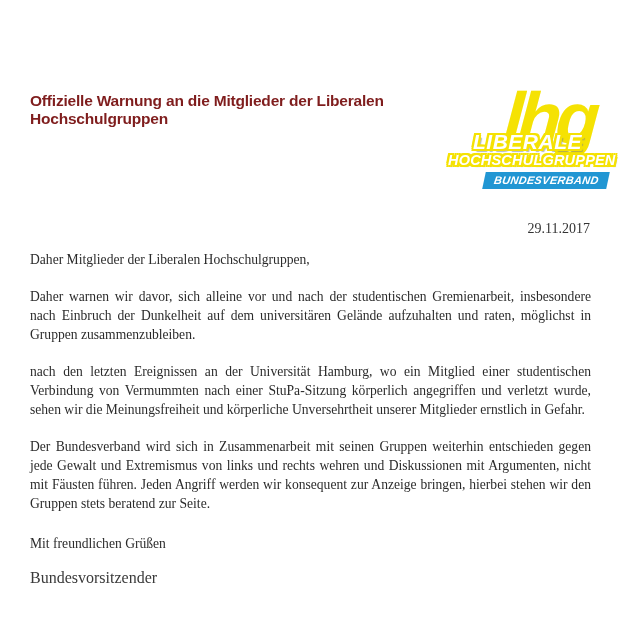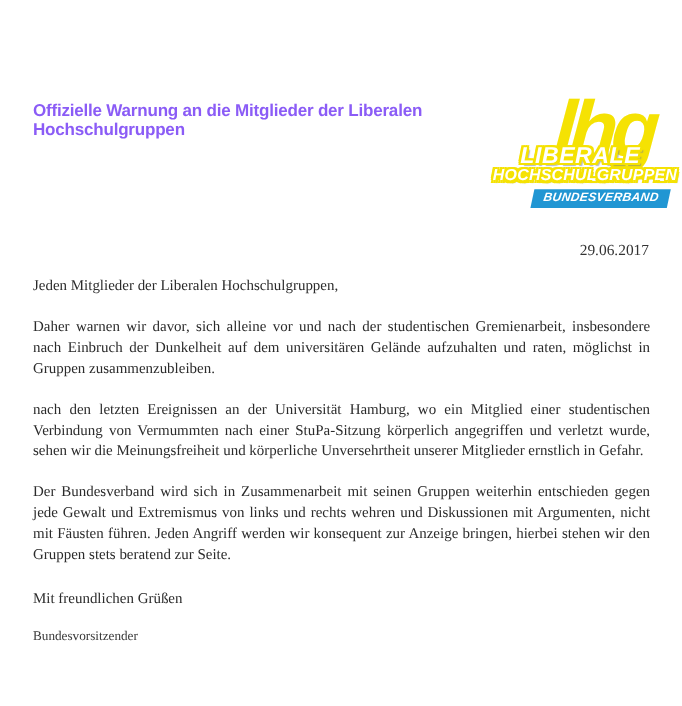--- a/index.html
+++ b/index.html
@@ -25,21 +25,21 @@
   .doc-title {
     position: absolute;
     left: 30px;
     top: 82px;
     width: 410px;
     font-family: "Liberation Sans", sans-serif;
     font-weight: 700;
     font-size: 15.5px;
     line-height: 18px;
     letter-spacing: -0.2px;
-    color: #8b5cf6;
+    color: #7f1d1d;
   }
 
   
   .logo {
     position: absolute;
     top: 90px;
     right: 12px;
     width: 160px;
     text-align: right;
     font-family: "Liberation Sans", sans-serif;
@@ -137,45 +137,45 @@
     margin-bottom: 17px !important;
     text-align: center;
   }
   .sig-name {
     font-weight: 700;
     font-size: 14px;
     line-height: 17px;
     color: #262626;
   }
   .sig-role {
-    font-size: 12px;
+    font-size: 16px;
     line-height: 16px;
     color: #3a3a3a;
   }
 </style>
 </head>
 <body>
 
 <div class="page">
 
   <h1 class="doc-title">Offizielle Warnung an die Mitglieder der Liberalen Hochschulgruppen</h1>
 
   <div class="logo">
     <div class="logo-wordmark">lhg</div>
     <div class="logo-line1">LIBERALE</div>
     <div class="logo-line2">HOCHSCHULGRUPPEN</div>
     <div class="logo-banner">
       <span>BUNDESVERBAND</span>
     </div>
   </div>
 
-  <div class="doc-date">29.06.2017</div>
+  <div class="doc-date">29.11.2017</div>
 
   <div class="letter-body">
-    <p class="salutation">Jeden Mitglieder der Liberalen Hochschulgruppen,</p>
+    <p class="salutation">Daher Mitglieder der Liberalen Hochschulgruppen,</p>
 
     <p>Daher warnen wir davor, sich alleine vor und nach der studentischen Gremienarbeit, insbesondere nach Einbruch der Dunkelheit auf dem universitären Gelände aufzuhalten und raten, möglichst in Gruppen zusammenzubleiben.</p>
 
     <p>nach den letzten Ereignissen an der Universität Hamburg, wo ein Mitglied einer studentischen Verbindung von Vermummten nach einer StuPa-Sitzung körperlich angegriffen und verletzt wurde, sehen wir die Meinungsfreiheit und körperliche Unversehrtheit unserer Mitglieder ernstlich in Gefahr.</p>
 
     <p>Der Bundesverband wird sich in Zusammenarbeit mit seinen Gruppen weiterhin entschieden gegen jede Gewalt und Extremismus von links und rechts wehren und Diskussionen mit Argumenten, nicht mit Fäusten führen. Jeden Angriff werden wir konsequent zur Anzeige bringen, hierbei stehen wir den Gruppen stets beratend zur Seite.</p>
 
     <p class="closing">Mit freundlichen Grüßen</p>
 
     <div class="sig-role">Bundesvorsitzender</div>

